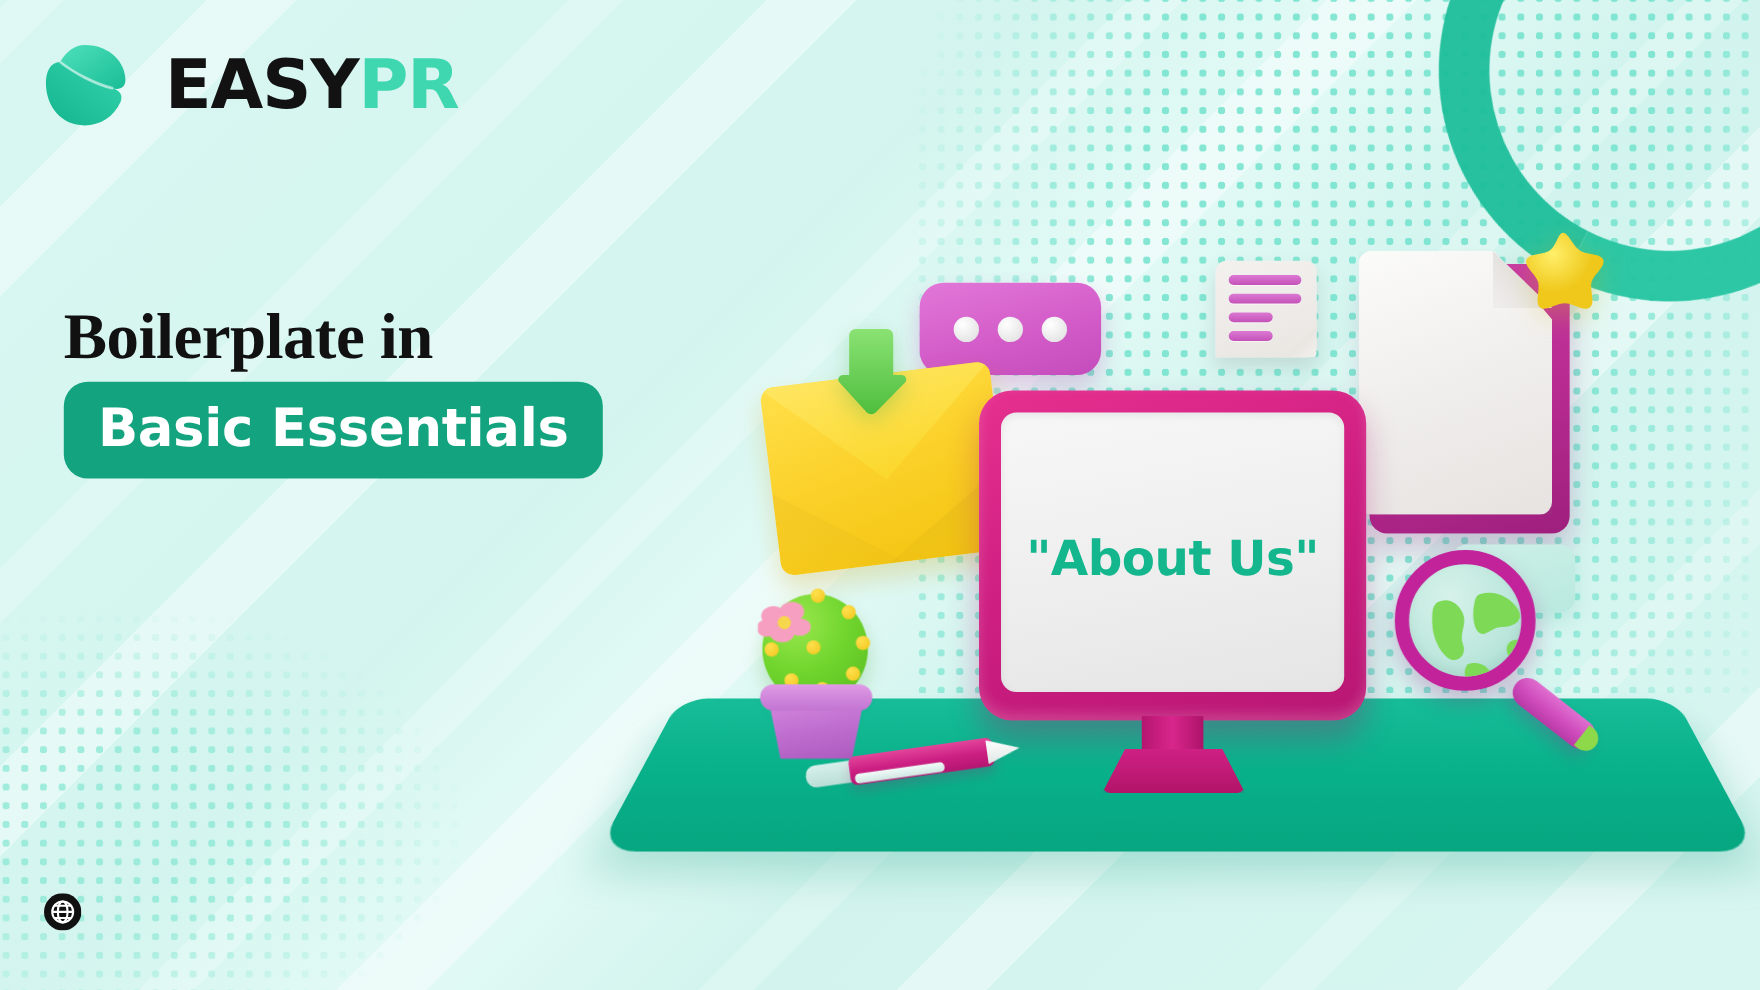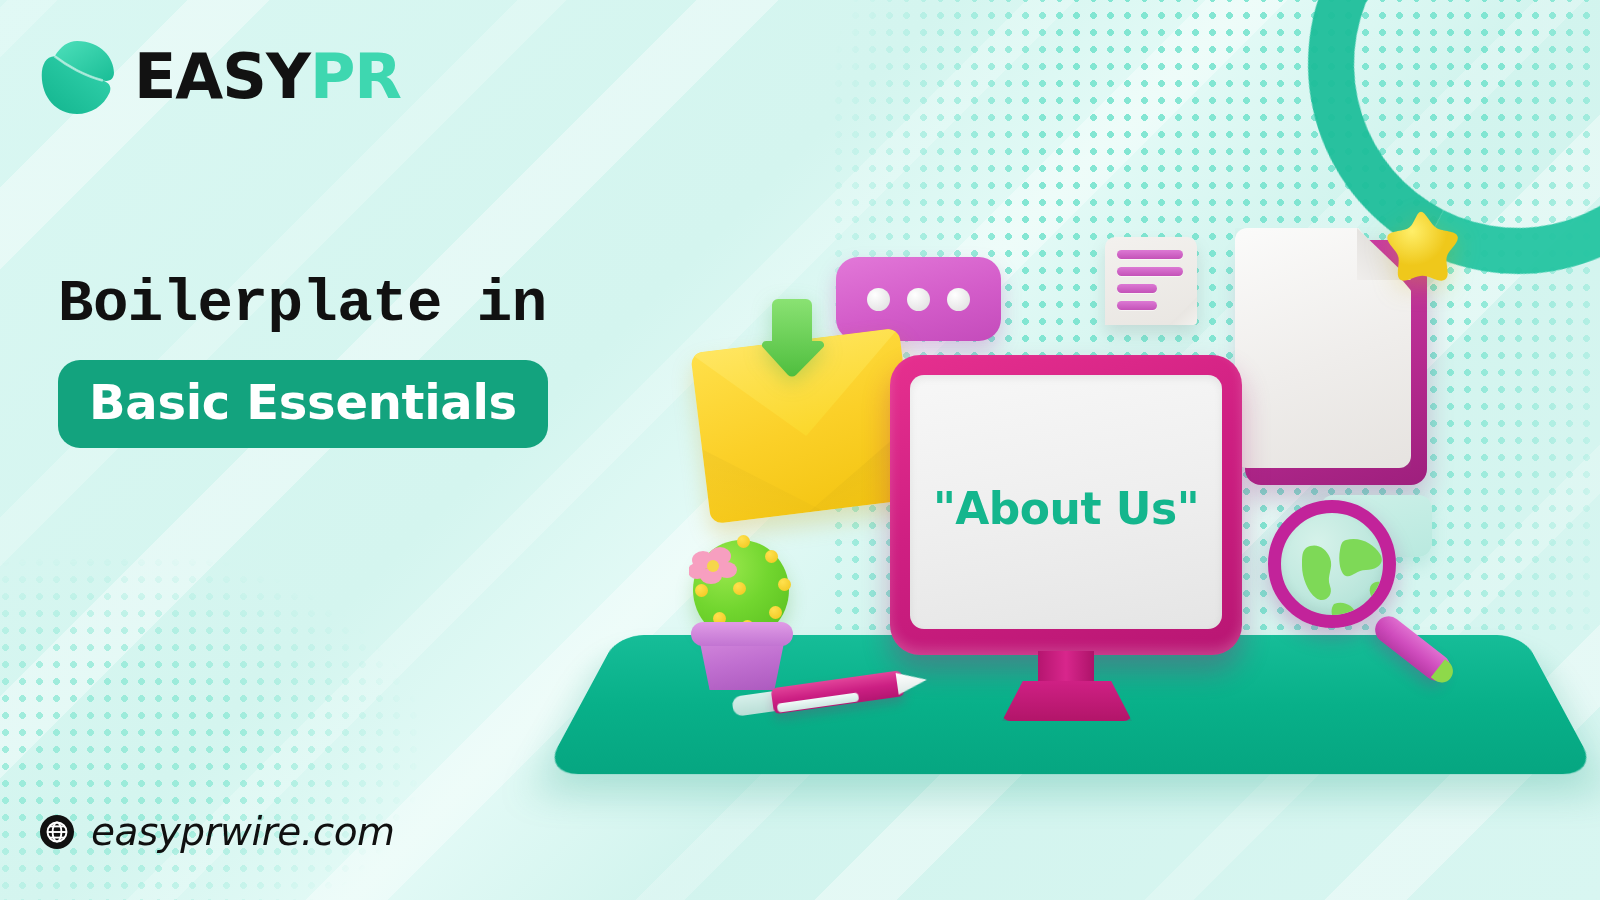--- a/index.html
+++ b/index.html
@@ -62,45 +62,45 @@
     border-bottom-color:#25c5a2;
     border-top-color:#3fd0b2;
     transform:rotate(-18deg);
     filter:blur(.2px);
     opacity:.95;
   }
 
   
   .logo-wrap {
     position:absolute; left:34px; top:34px;
-    display:flex; align-items:center; gap:14px;
+    display:flex; align-items:center; gap:30px;
   }
   .logo-mark { position:relative; width:86px; height:86px; flex:0 0 auto; }
   .logo-mark svg { display:block; width:86px; height:86px; }
   .logo-word {
     font-size:62px; font-weight:800; letter-spacing:-1px;
     line-height:1; white-space:nowrap;
     font-family:"DejaVu Sans", sans-serif;
   }
   .logo-word .easy { color:#121212; }
   .logo-word .pr   { color:#3ed7b0; }
 
   .headline { position:absolute; left:58px; top:272px; width:640px; }
   .h-line1 {
     font-size:59px; font-weight:700; color:#111111;
     letter-spacing:-0.5px; line-height:1.12;
-    font-family:Liberation Mono, monospace;
+    font-family:Liberation Serif, serif;
   }
   .h-line2 {
     font-size:59px; font-weight:800; color:#16b184;
     letter-spacing:-0.5px; line-height:1.12; margin-top:22px;
     font-family:"DejaVu Sans", sans-serif;
   }
   .h-pill {
-    display:inline-block; margin-top:22px;
+    display:inline-block; margin-top:9px;
     background:#13a37e; color:#ffffff;
     font-size:48px; font-weight:700; letter-spacing:-0.3px;
     padding:17px 31px 21px 31px; border-radius:22px;
     font-family:"DejaVu Sans", sans-serif;
     line-height:1.05;
   }
 
   .footer-url {
     position:absolute; left:40px; top:812px;
     display:flex; align-items:center; gap:17px;
@@ -383,21 +383,20 @@
         <circle cx="17" cy="17" r="17" fill="#111111"></circle>
         <g fill="none" stroke="#ffffff" stroke-width="1.9">
           <circle cx="17" cy="17" r="9.5"></circle>
           <ellipse cx="17" cy="17" rx="4.4" ry="9.5"></ellipse>
           <line x1="7.5" y1="17" x2="26.5" y2="17"></line>
           <line x1="9.2" y1="11.4" x2="24.8" y2="11.4"></line>
           <line x1="9.2" y1="22.6" x2="24.8" y2="22.6"></line>
         </g>
       </svg>
     </span>
-    <span class="url-text">easyprwire.com</span>
   </div>
 
   <div class="illo">
 
     <div class="desk"></div>
 
     <div class="small-doc">
       <div class="doc-line" style="width:66px"></div>
       <div class="doc-line" style="width:66px"></div>
       <div class="doc-line" style="width:40px"></div>

